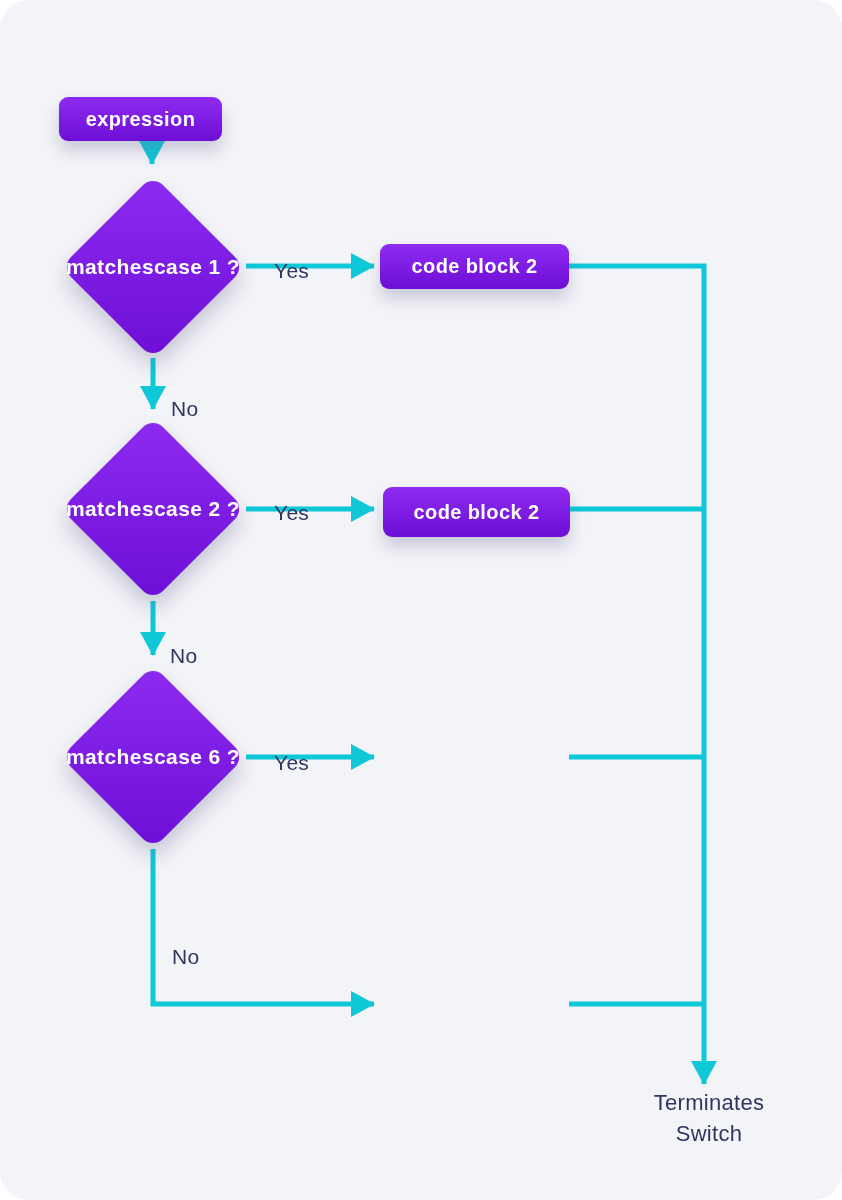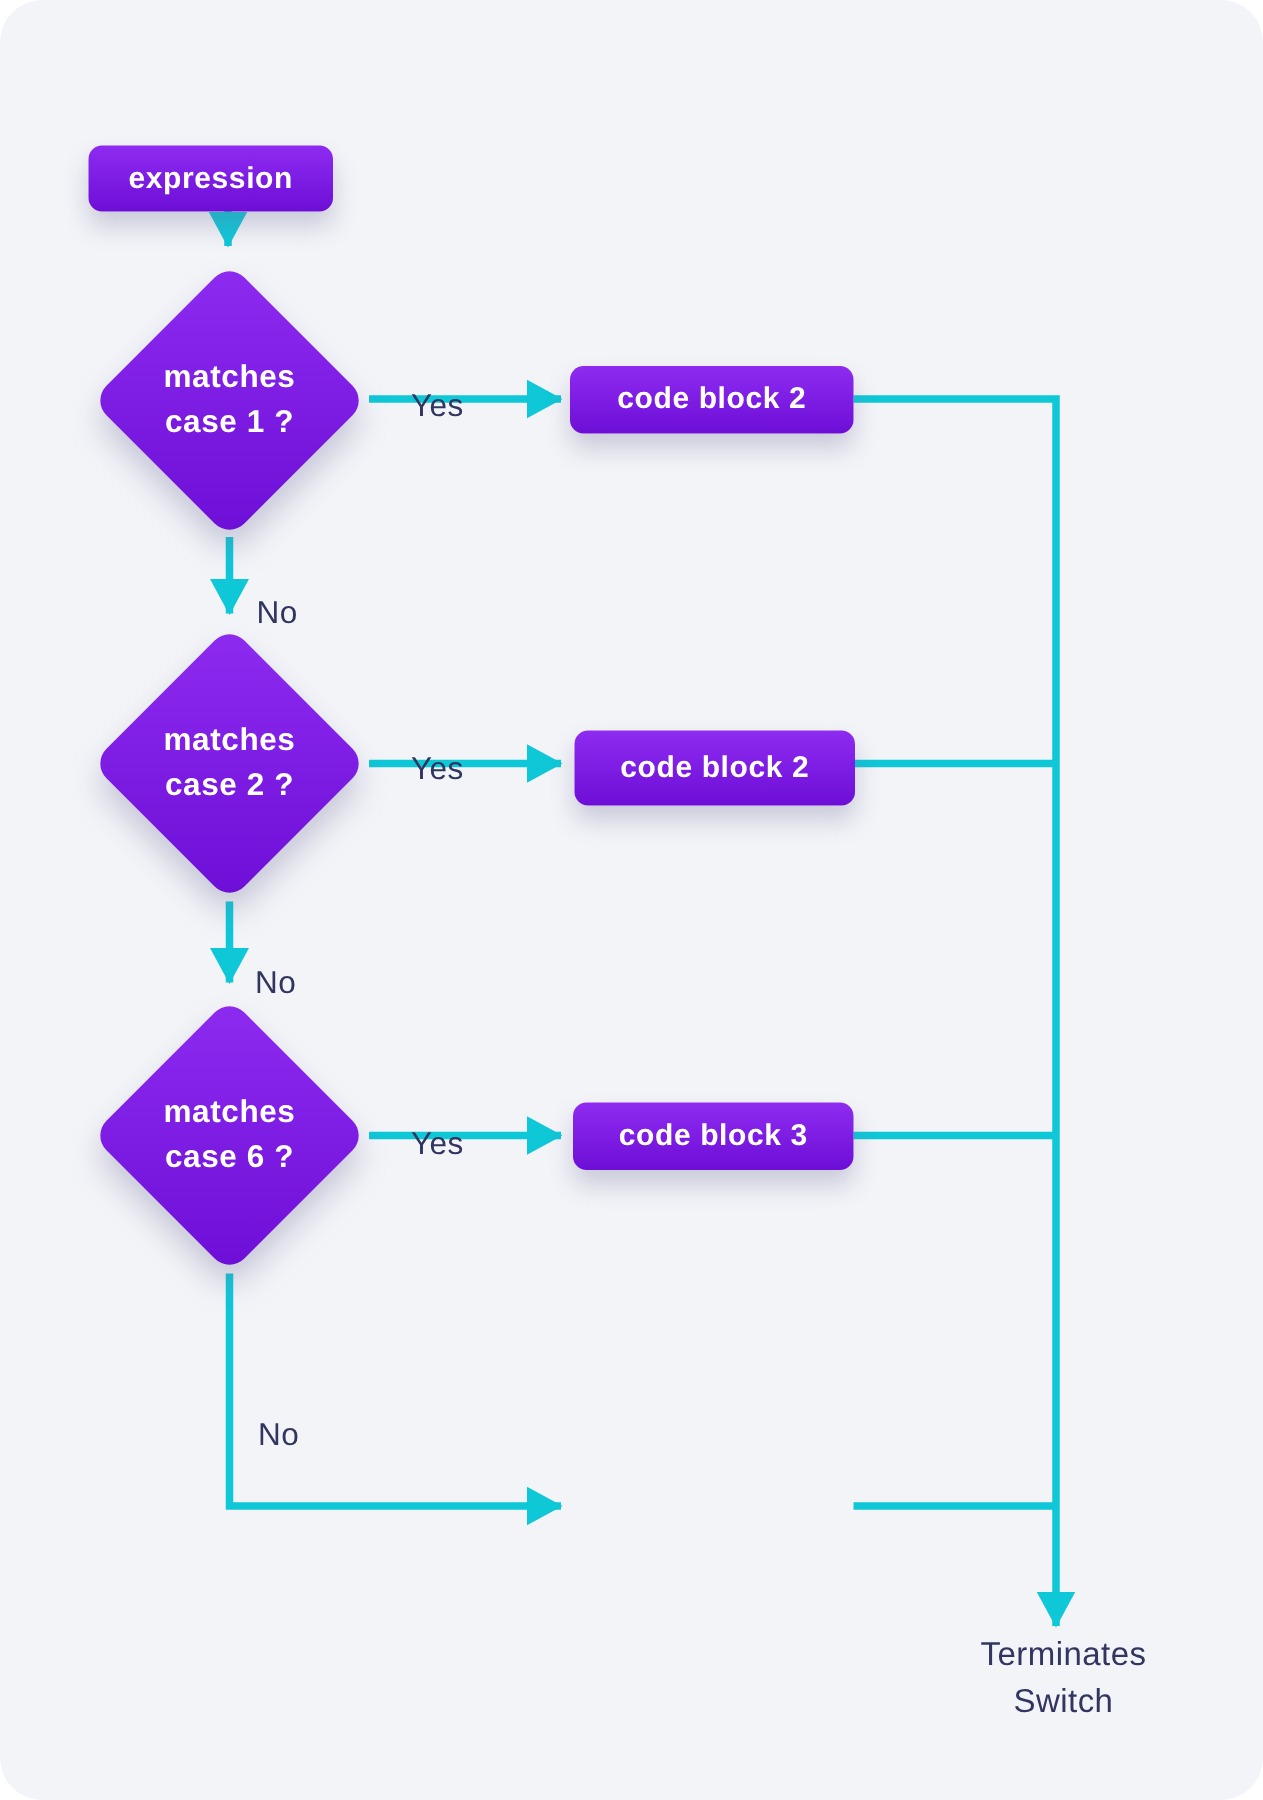--- a/index.html
+++ b/index.html
@@ -38,21 +38,21 @@
     position:absolute;z-index:2;width:130px;height:130px;
     filter:drop-shadow(0 12px 10px rgba(106,106,148,0.32));
   }
   .diamond{
     width:130px;height:130px;border-radius:14px;
     transform:rotate(45deg);
     background:linear-gradient(135deg,var(--node_purple_top),var(--node_purple_bottom));
   }
   .diamond-text{
     position:absolute;left:0;top:0;width:130px;height:130px;
-    display:flex;flex-direction:column;align-items:center;justify-content:center;
+    display:flex;flex-direction:row;align-items:center;justify-content:center;
     z-index:3;color:var(--node_text);font-weight:bold;font-size:21px;
     line-height:30px;letter-spacing:.4px;text-align:center;white-space:nowrap;
   }
   .edge-label{
     position:absolute;z-index:2;color:var(--label_navy);
     font-size:21px;font-weight:normal;letter-spacing:.3px;margin-top:32px;
   }
   .terminal{
     position:absolute;z-index:2;left:609px;top:1087px;width:200px;
     text-align:center;color:var(--label_navy);font-size:22px;line-height:31px;
@@ -112,23 +112,20 @@
   </div>
 
   <div class="rect-node" style="left:380px;top:244px;width:189px;height:45px;">
     <span>code block 2</span>
   </div>
 
   <div class="rect-node" style="left:383px;top:487px;width:187px;height:50px;">
     <span>code block 2</span>
   </div>
 
-  <div class="rect-node" style="left:382px;top:735px;width:187px;height:45px;">
-    <span>code block 3</span>
-  </div>
 
 
   <div class="edge-label" style="left:274px;top:227px;">Yes</div>
   <div class="edge-label" style="left:171px;top:365px;">No</div>
 
   <div class="edge-label" style="left:274px;top:469px;">Yes</div>
   <div class="edge-label" style="left:170px;top:612px;">No</div>
 
   <div class="edge-label" style="left:274px;top:719px;">Yes</div>
   <div class="edge-label" style="left:172px;top:913px;">No</div>

